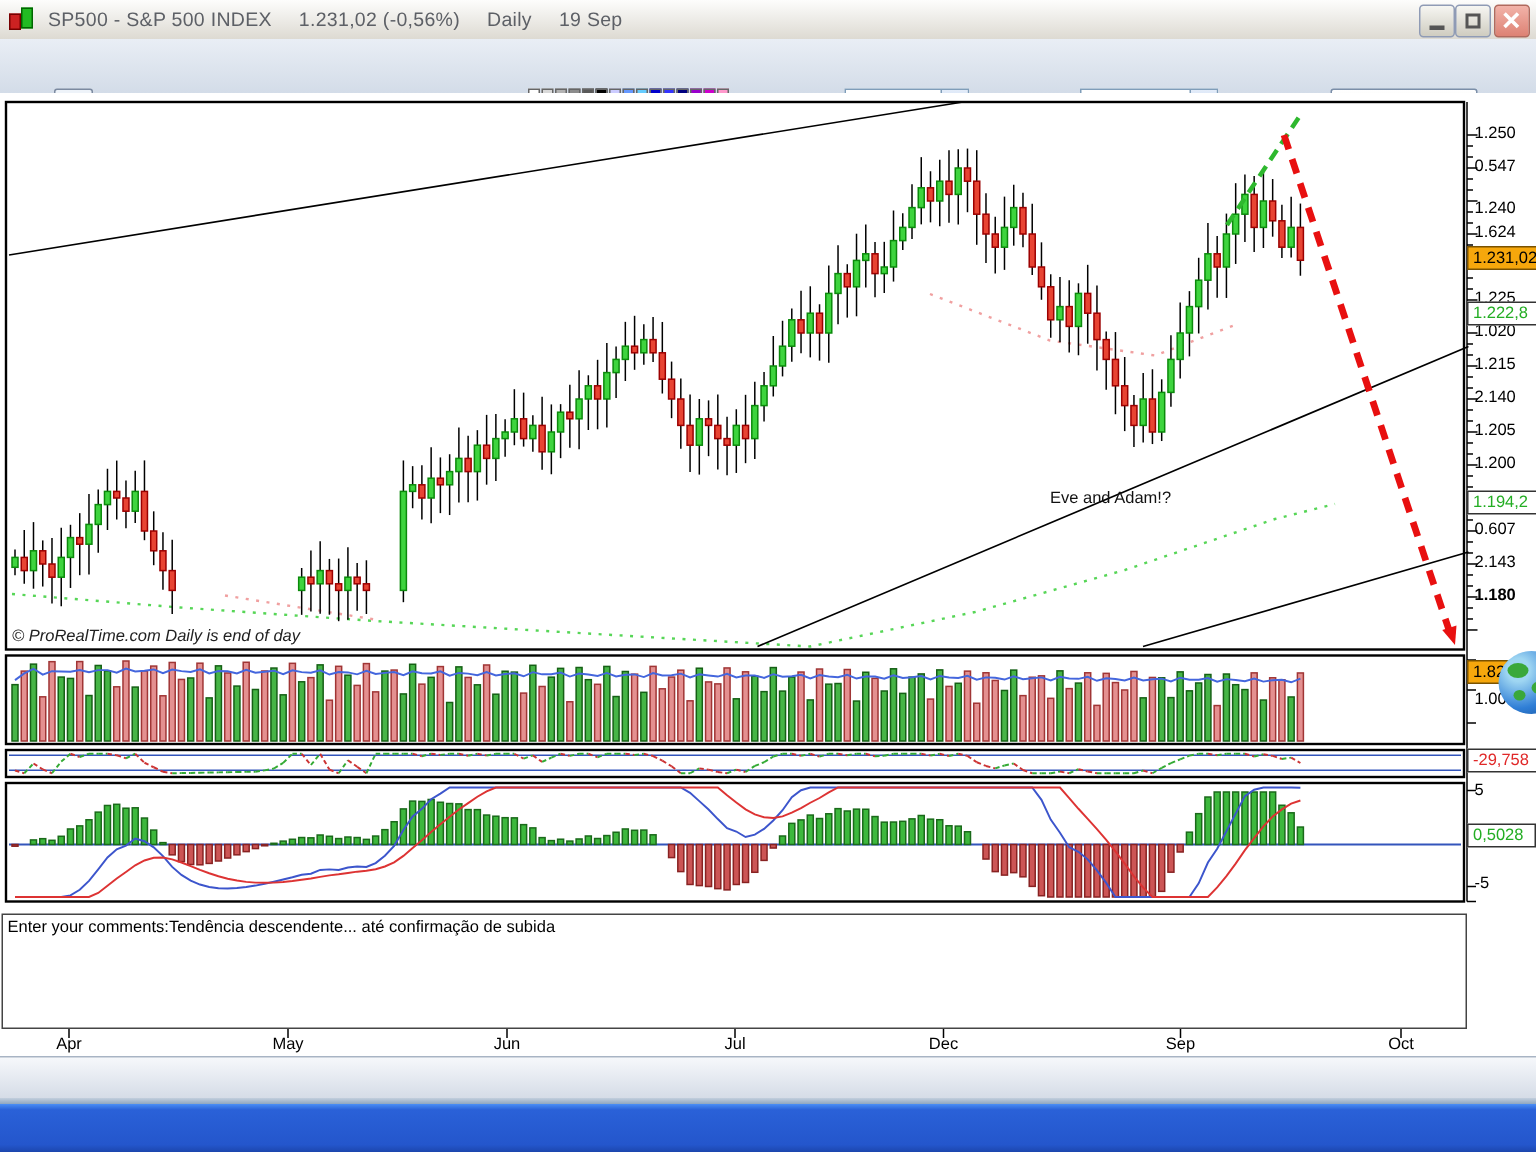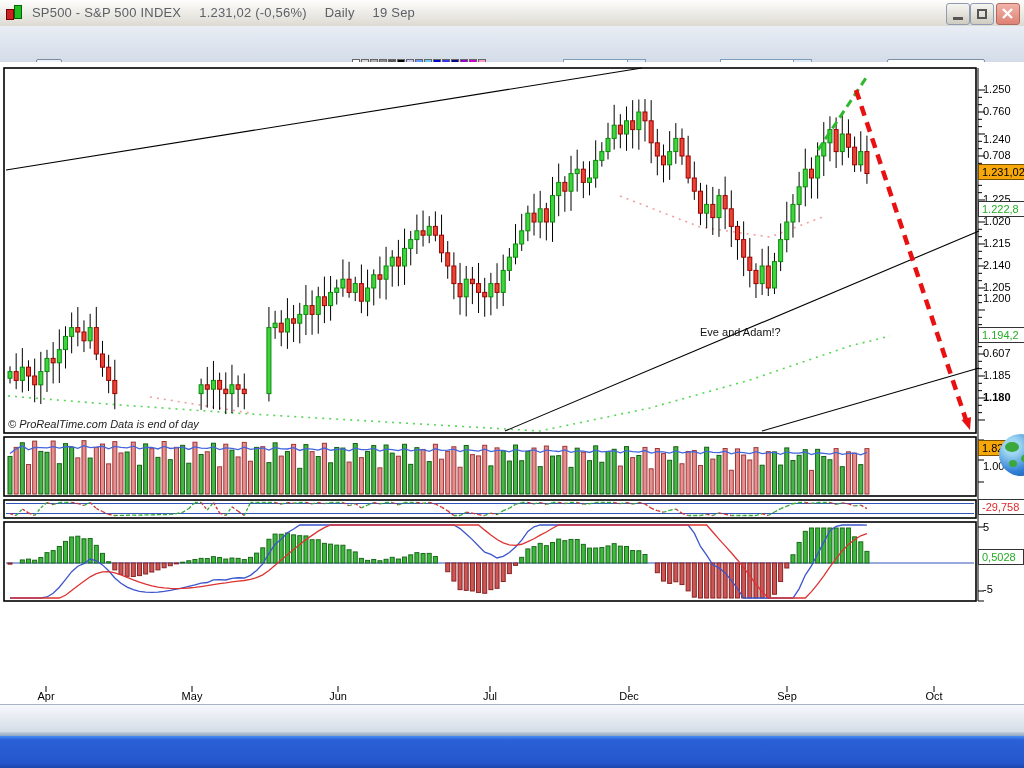--- a/index.html
+++ b/index.html
@@ -959,47 +959,50 @@
         <line x1="46" y1="624" x2="46" y2="630" stroke="#000" stroke-width="1"></line>
         <line x1="192" y1="624" x2="192" y2="630" stroke="#000" stroke-width="1"></line>
         <line x1="338" y1="624" x2="338" y2="630" stroke="#000" stroke-width="1"></line>
         <line x1="490" y1="624" x2="490" y2="630" stroke="#000" stroke-width="1"></line>
         <line x1="629" y1="624" x2="629" y2="630" stroke="#000" stroke-width="1"></line>
         <line x1="787" y1="624" x2="787" y2="630" stroke="#000" stroke-width="1"></line>
         <line x1="934" y1="624" x2="934" y2="630" stroke="#000" stroke-width="1"></line>
       </svg>
     <div id="axis-labels">
         <div class="axlab" style="top: 21px;">1.250</div>
-        <div class="axlab" style="top: 43px;">0.760</div>
+        <div class="axlab" style="top: 43px;">0.547</div>
         <div class="axlab" style="top: 71px;">1.240</div>
-        <div class="axlab" style="top: 87px;">0.708</div>
+        <div class="axlab" style="top: 87px;">1.624</div>
         <div class="axlab" style="top: 131px;">1.225</div>
         <div class="axlab" style="top: 153px;">1.020</div>
         <div class="axlab" style="top: 175px;">1.215</div>
         <div class="axlab" style="top: 197px;">2.140</div>
         <div class="axlab" style="top: 219px;">1.205</div>
-        <div class="axlab" style="top: 230px;">1.200</div>
+        <div class="axlab" style="top: 241px;">1.200</div>
         <div class="axlab" style="top: 285px;">0.607</div>
-        <div class="axlab" style="top: 307px;">1.185</div>
+        <div class="axlab" style="top: 307px;">2.143</div>
         <div class="axlab" style="top: 329px; font-weight: bold;">1.180</div>
       </div>
 
     <div class="pricebox pb-orange" style="top:102px;width:44px;">1.231,02</div>
     <div class="pricebox pb-green" style="top:139px;width:40px;">1.222,8</div>
     <div class="pricebox pb-green" style="top:265px;width:40px;">1.194,2</div>
     <div class="pricebox pb-orange" style="top:378px;width:42px;">1.820K</div>
     <div class="axlab" style="top:398px;">1.000K</div>
     <div class="pricebox pb-red" style="top:437px;width:44px;">-29,758</div>
     <div class="axlab" style="top:459px;">5</div>
     <div class="pricebox pb-green" style="top:487px;width:38px;">0,5028</div>
     <div class="axlab" style="top:521px;">-5</div>
 
-    <div class="abs" id="watermark" style="top:356px;">© ProRealTime.com  Data is end of day</div>
+    <div class="abs" id="watermark" style="top:356px;">© ProRealTime.com  Daily is end of day</div>
     <div class="abs" id="eve-adam" style="top:264px;">Eve and Adam!?</div>
 
+    <div class="abs" id="comments" style="top:547px;">
+      <div class="ctext">Enter your comments:Tendência descendente... até confirmação de subida</div>
+      </div>
 
     <div id="months">
         <div class="month" style="left: 46px; top: 628px;">Apr</div>
         <div class="month" style="left: 192px; top: 628px;">May</div>
         <div class="month" style="left: 338px; top: 628px; text-align: right;">Jun</div>
         <div class="month" style="left: 490px; top: 628px;">Jul</div>
         <div class="month" style="left: 629px; top: 628px;">Dec</div>
         <div class="month" style="left: 787px; top: 628px;">Sep</div>
         <div class="month" style="left: 934px; top: 628px;">Oct</div>
       </div>

